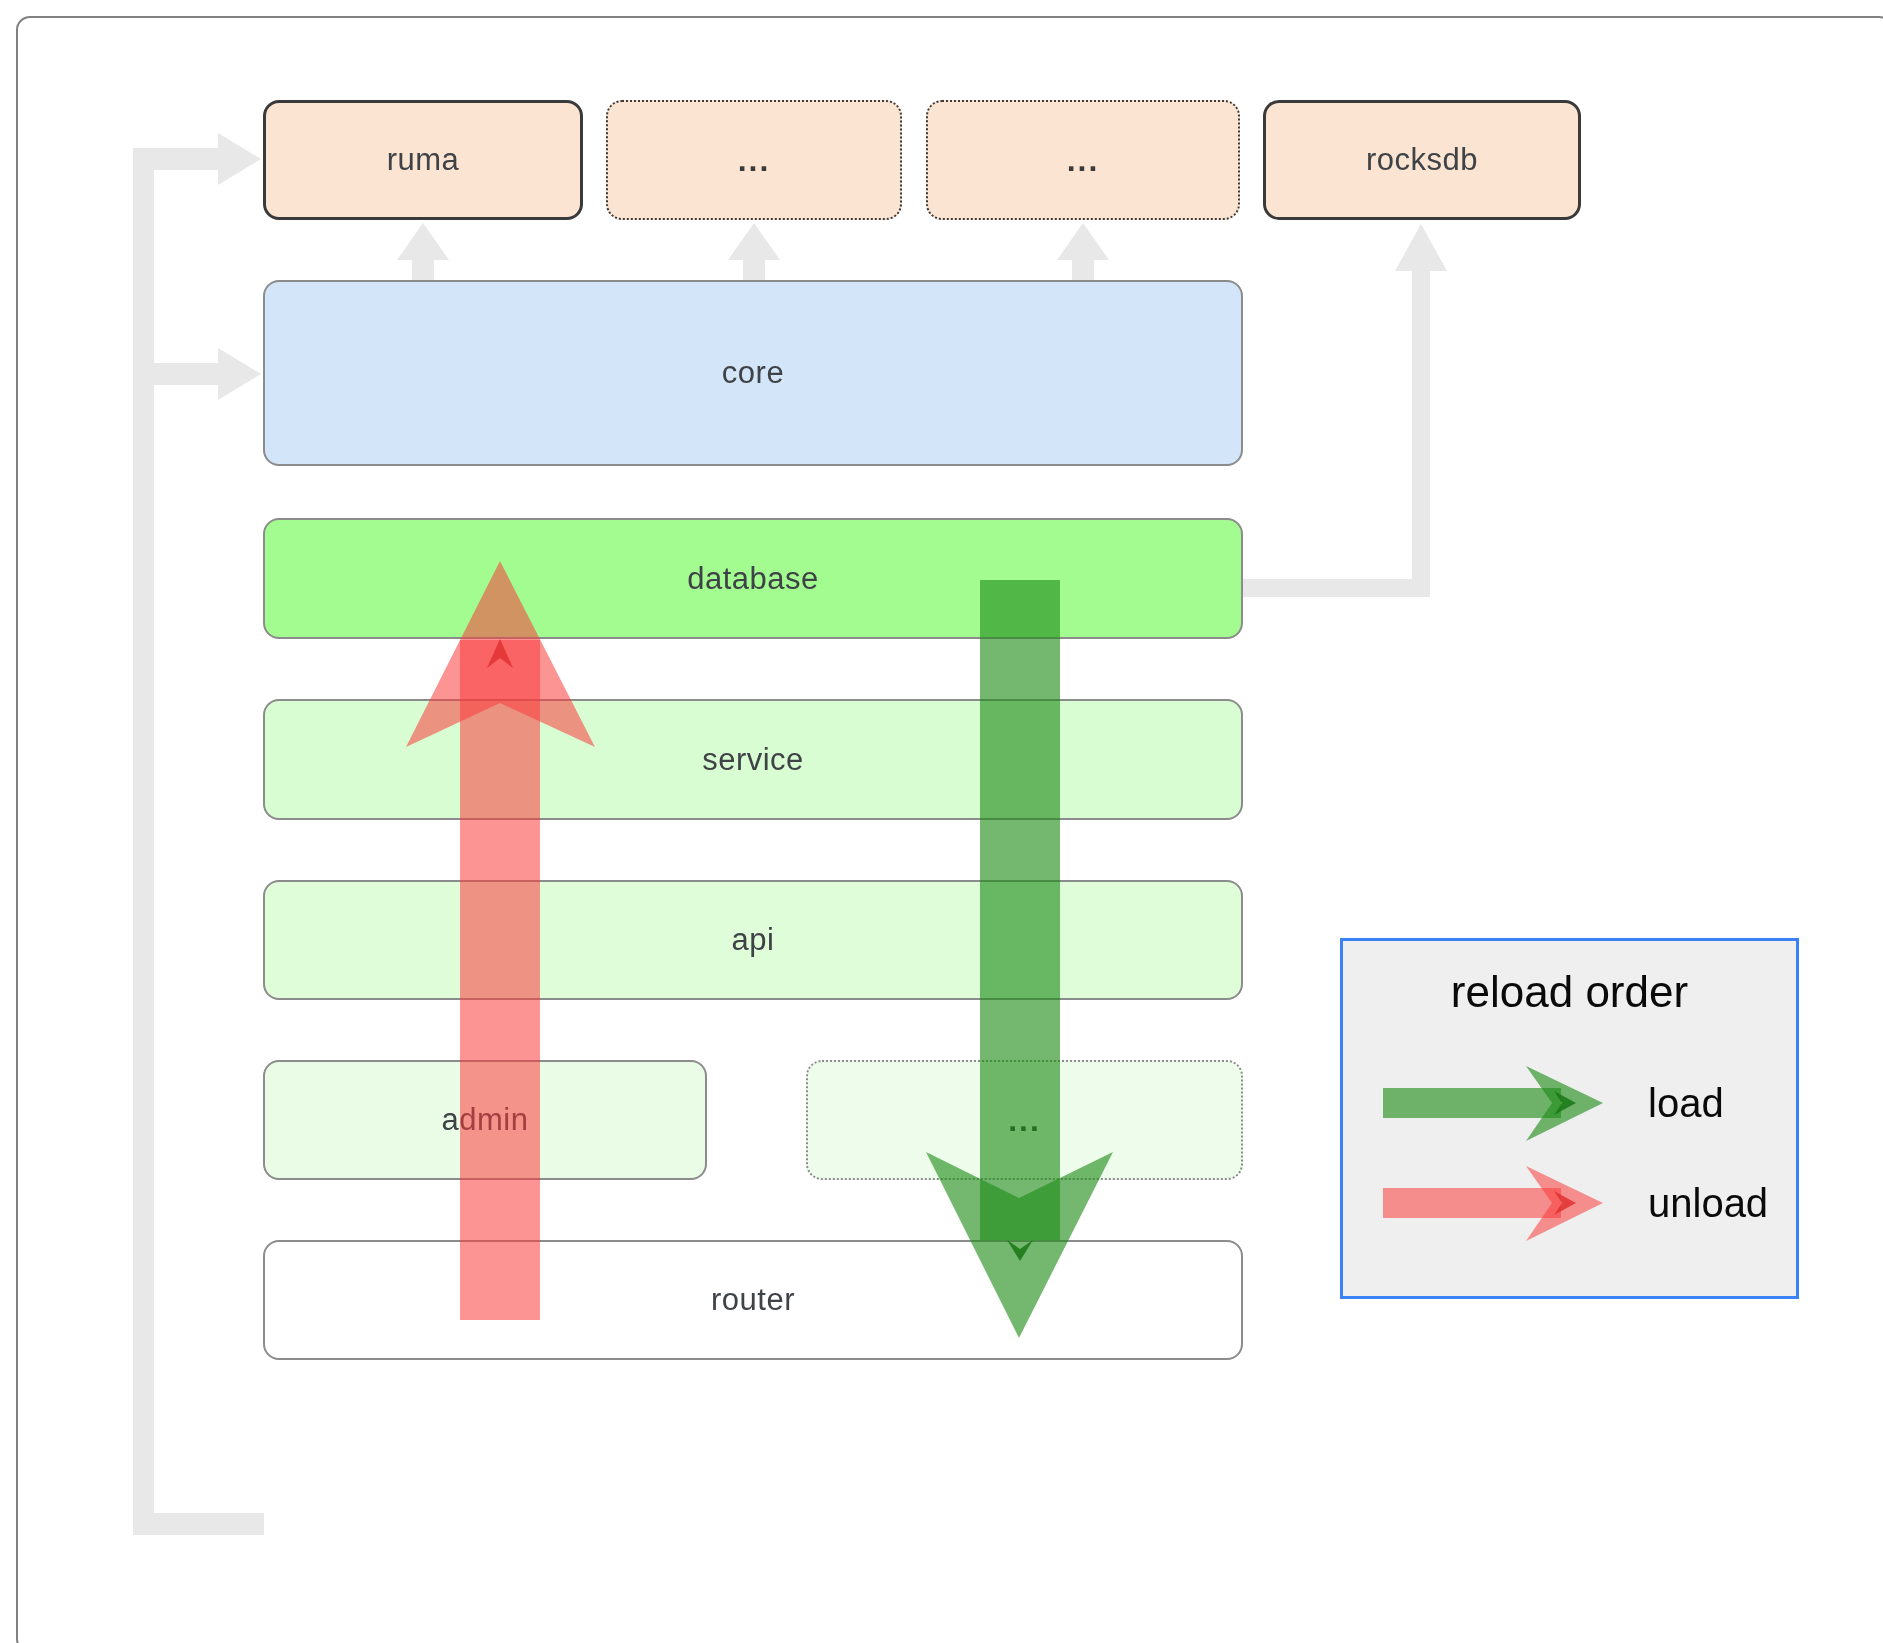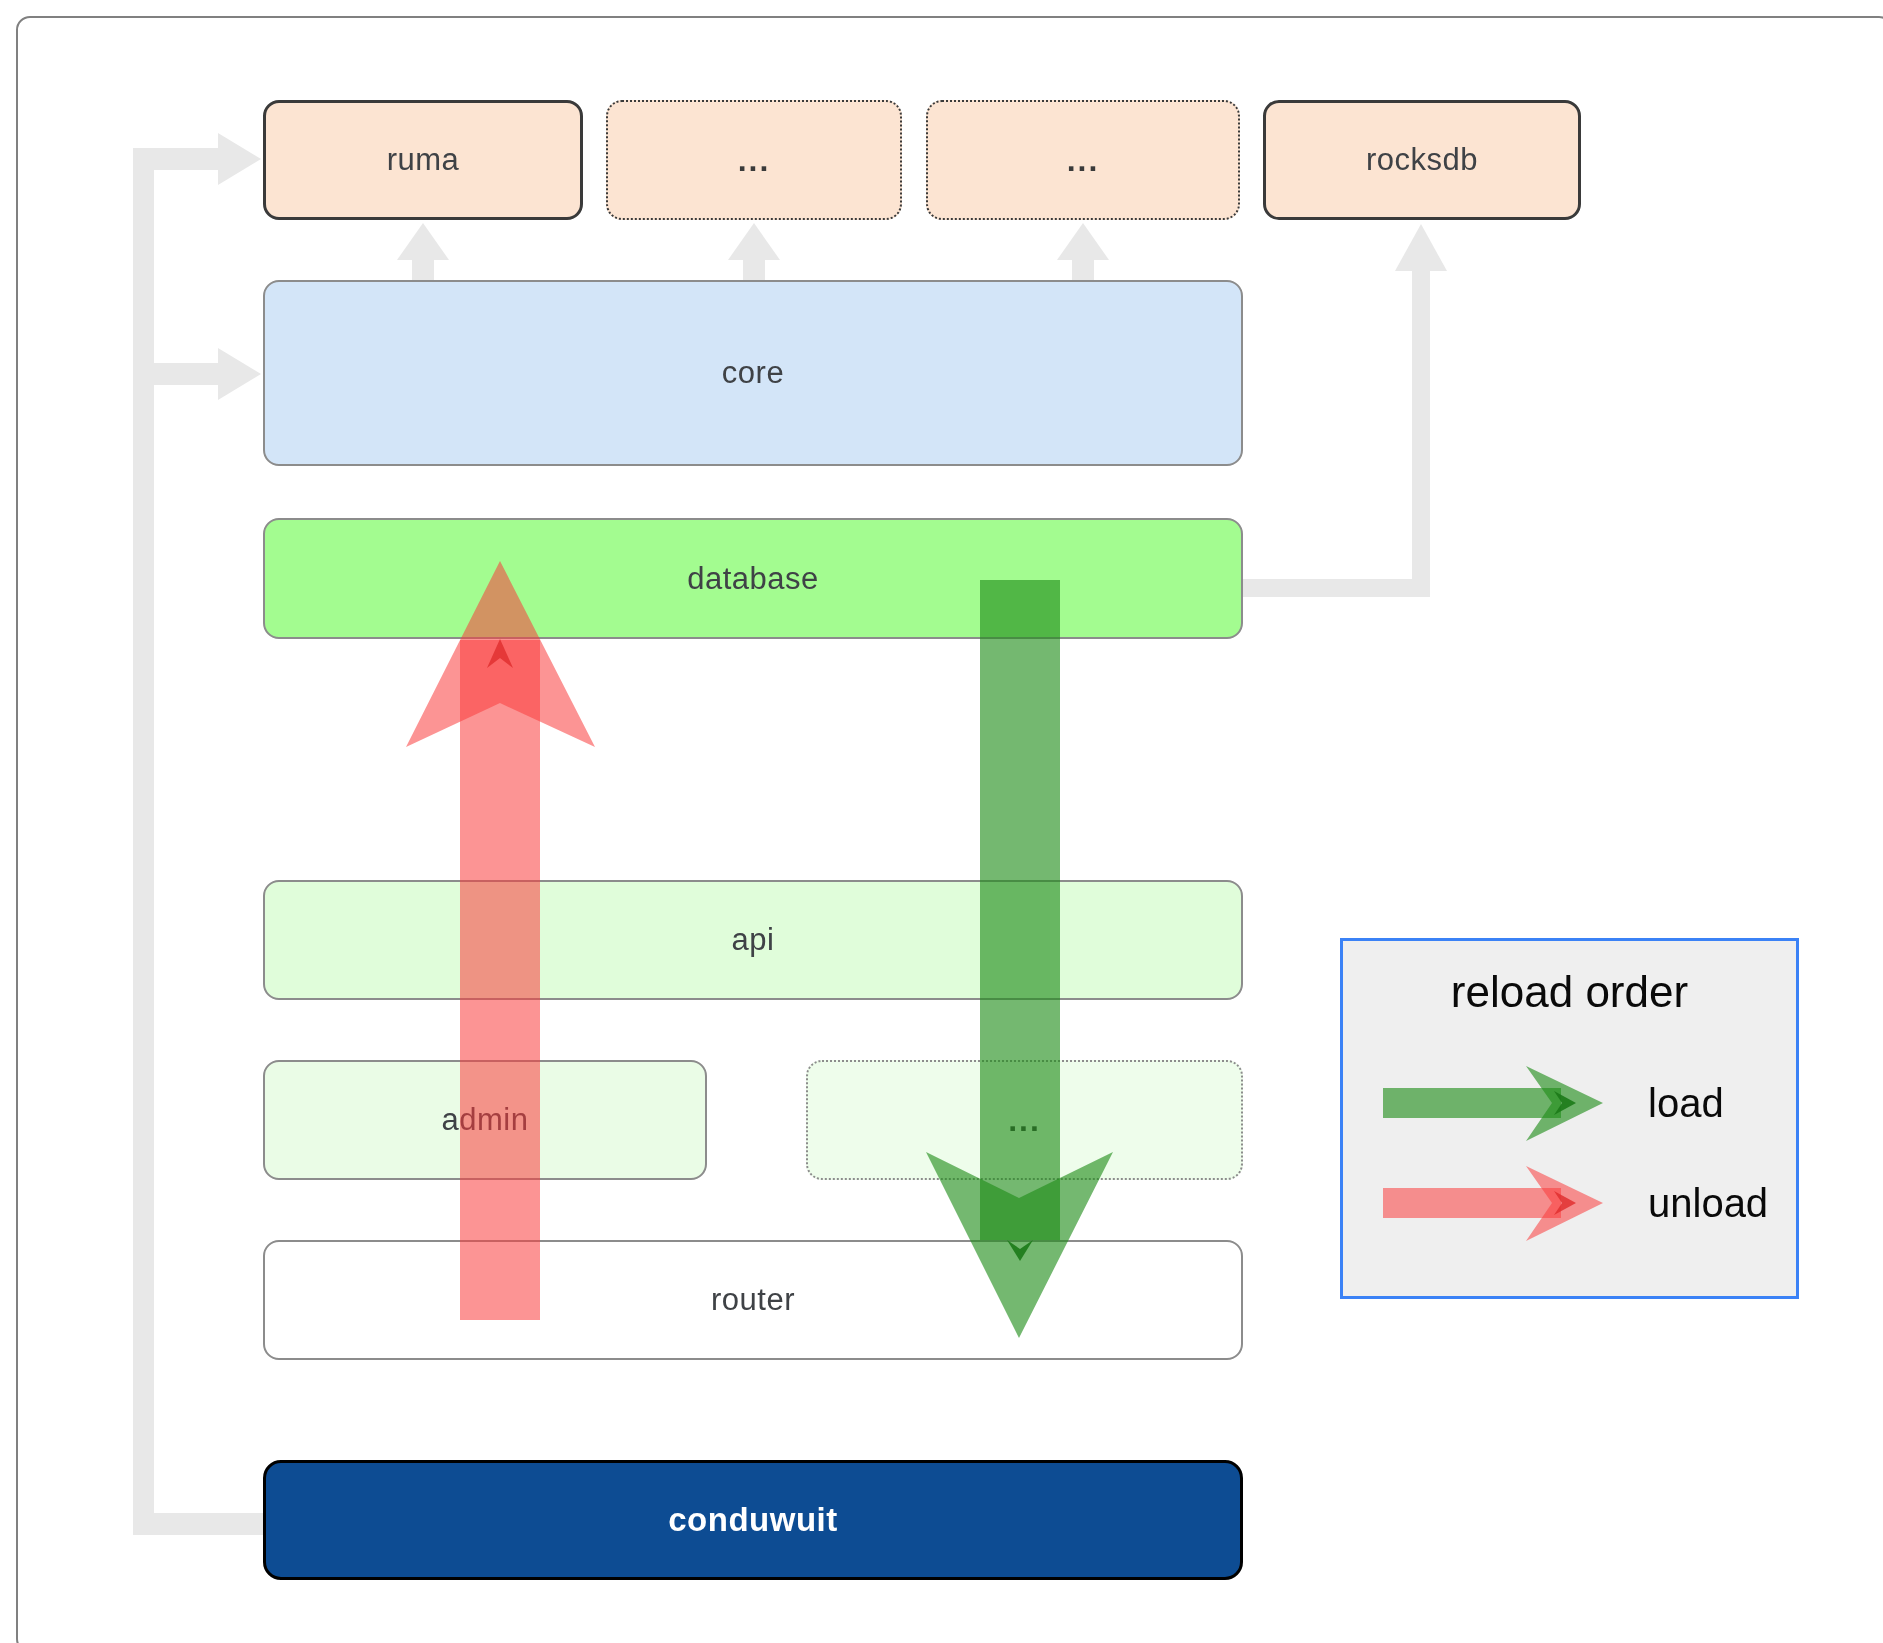--- a/index.html
+++ b/index.html
@@ -79,39 +79,39 @@
   </div>
 
   <div class="box b-solid-gray" style="left: 245px; top: 500px; width: 980px; height: 121px; background: rgb(163, 252, 144);">
     <span>database</span>
   </div>
 
   <div class="box b-solid-gray" style="left: 245px; top: 262px; width: 980px; height: 186px; background: rgb(211, 229, 248);">
     <span>core</span>
   </div>
 
+  <div class="box b-solid-gray" style="left: 245px; top: 681px; width: 980px; height: 121px; background: rgb(217, 253, 211);">
+    <span>service</span>
+  </div>
 
   <div class="box b-solid-gray" style="left: 245px; top: 862px; width: 980px; height: 120px; background: rgb(224, 253, 218);">
     <span>api</span>
   </div>
 
   <div class="box b-solid-gray" style="left: 245px; top: 1042px; width: 444px; height: 120px; background: rgb(234, 252, 230);">
     <span>admin</span>
   </div>
   <div class="box b-dotted-gray" style="left: 788px; top: 1042px; width: 437px; height: 120px; background: rgb(238, 253, 235);">
     <span class="dots">...</span>
   </div>
 
   <div class="box b-solid-gray" style="left: 245px; top: 1222px; width: 980px; height: 120px; background: rgb(255, 255, 255);">
     <span>router</span>
   </div>
 
-  <div class="box" id="box-conduwuit" style="left: 245px; top: 1442px; width: 980px; height: 120px; background: rgb(13, 76, 147);">
-    <span>conduwuit</span>
-  </div>
 
   <svg class="layer" viewBox="0 0 1883 1643">
     <g>
       <rect x="442" y="622" width="80" height="680" fill-opacity="0.55" fill="#fa3c3c"></rect>
       <polygon points="482,543 577,729 482,685 388,729" fill-opacity="0.55" fill="#fa3c3c"></polygon>
       <polygon points="482,621 495,650 482,640 469,650" fill-opacity="0.85" fill="#e03030"></polygon>
     </g>
     <g>
       <rect x="962" y="562" width="80" height="660" fill-opacity="0.62" fill="#1e8c19"></rect>
       <polygon points="1001,1320 908,1134 1001,1180 1095,1134" fill-opacity="0.62" fill="#1e8c19"></polygon>

